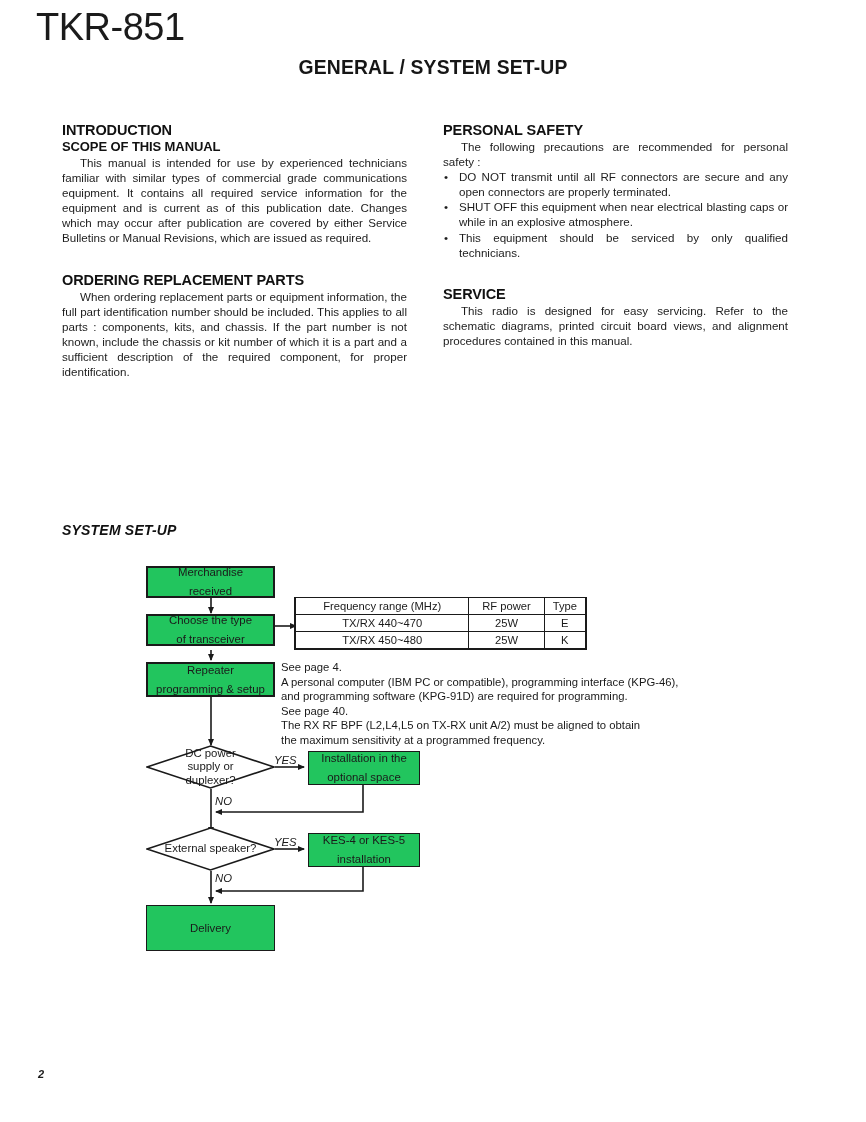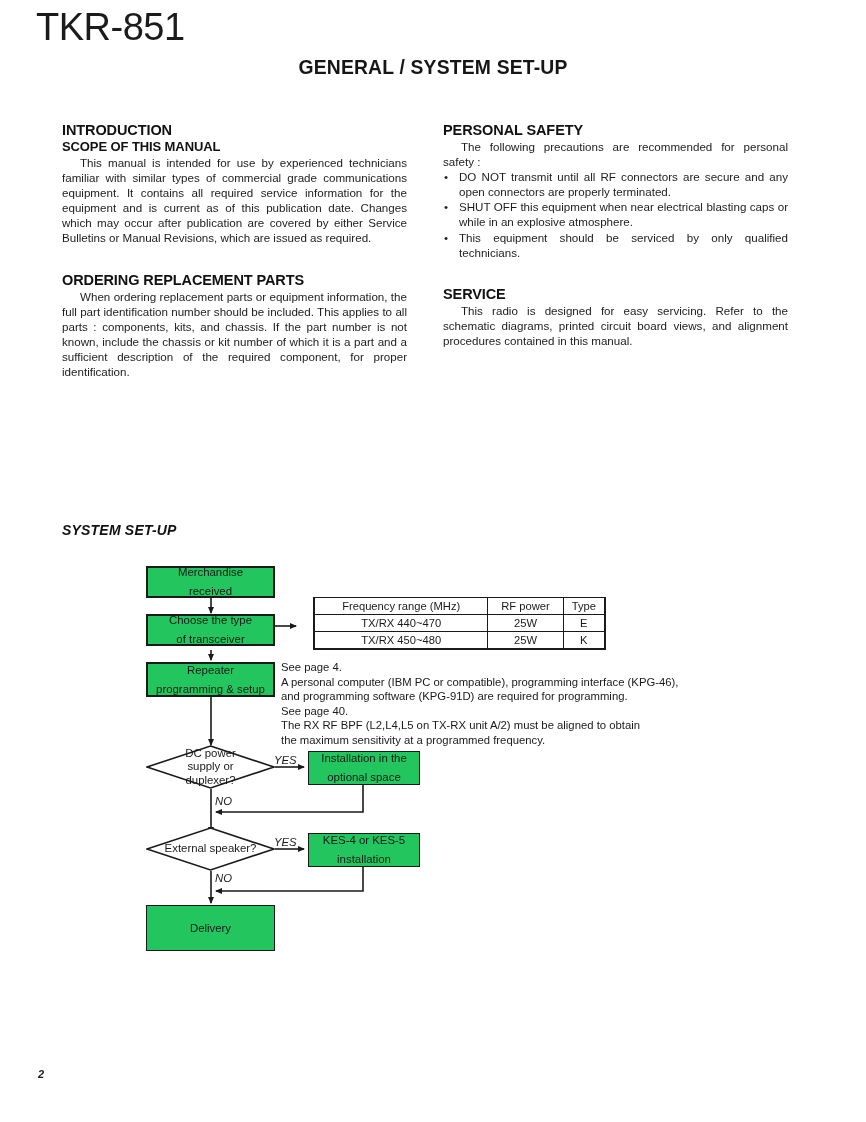--- a/index.html
+++ b/index.html
@@ -142,21 +142,21 @@
     text-align: center;
     font-size: 11.4px;
     line-height: 13.4px;
     color: #1a1a1a;
     pointer-events: none;
   }
 
   
   #freq-table {
     position: absolute;
-    left: 313px;
+    left: 294px;
     top: 597px;
     width: 293px;
     border-collapse: collapse;
     background: #fff;
     font-size: 11.2px;
     color: #1a1a1a;
   }
   #freq-table td, #freq-table th {
     border: 1px solid #1a1a1a;
     text-align: center;

